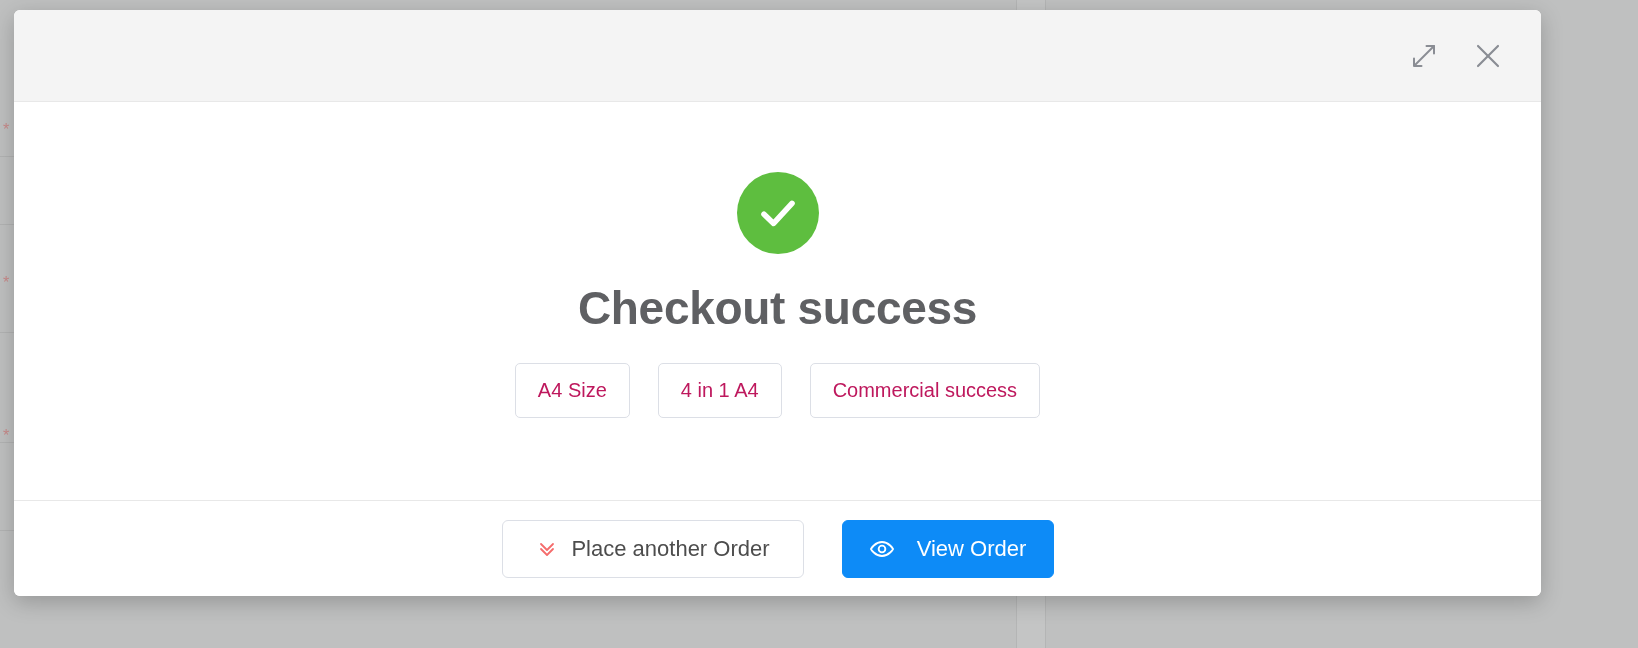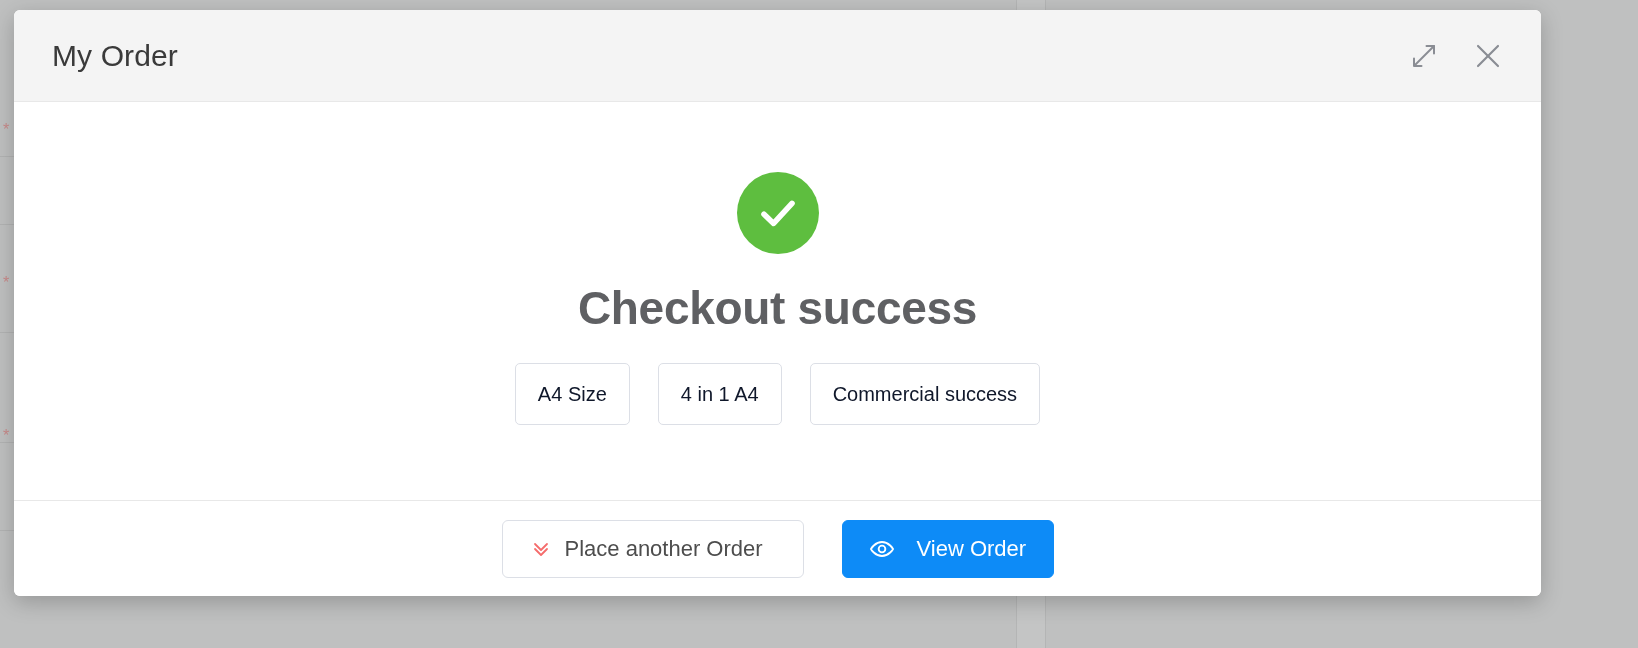--- a/index.html
+++ b/index.html
@@ -135,27 +135,27 @@
     letter-spacing: -0.3px;
   }
 
   .doc-options {
     margin-top: 28px;
     display: flex;
     align-items: center;
     gap: 28px;
   }
   .doc-btn {
-    height: 62px;
+    height: 55px;
     padding: 0 22px;
     background: #ffffff;
     border: 1px solid #dcdfe6;
     border-radius: 5px;
     font-size: 20px;
-    color: #0f172a;
+    color: #be185d;
     font-family: "Liberation Sans", sans-serif;
     display: flex;
     align-items: center;
     justify-content: center;
     cursor: pointer;
     white-space: nowrap;
   }
 
   
   .modal-footer {
@@ -168,20 +168,21 @@
     gap: 38px;
     background: #ffffff;
   }
   .btn {
     height: 58px;
     border-radius: 6px;
     font-size: 22px;
     font-family: "Liberation Sans", sans-serif;
     display: flex;
     align-items: center;
+    justify-content: center;
     gap: 12px;
     cursor: pointer;
     padding: 0 26px;
     white-space: nowrap;
   }
   .btn-default {
     background: #ffffff;
     border: 1px solid #dcdfe6;
     color: #4d4d4d;
     min-width: 302px;
@@ -214,21 +215,20 @@
     <div class="bg-asterisk" style="top:428px;">*</div>
   </div>
   <div class="bg-right-panel">
     <div class="bg-right-panel-inner"></div>
   </div>
 </div>
 
 <div class="modal">
 
   <div class="modal-header">
-    <div class="modal-title">My Order</div>
 
     <div class="header-actions">
       <div class="hdr-icon">
         <svg width="30" height="30" viewBox="0 0 24 24" fill="none" stroke="#8a8d94" stroke-width="1.6" stroke-linecap="round" stroke-linejoin="round">
           <polyline points="14,4 20,4 20,10"></polyline>
           <polyline points="10,20 4,20 4,14"></polyline>
           <line x1="20" y1="4" x2="4.6" y2="19.4"></line>
         </svg>
       </div>
       <div class="hdr-icon">

